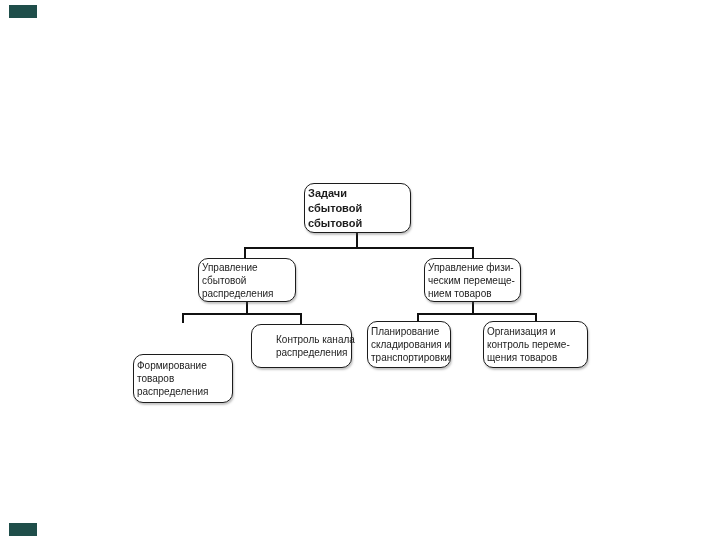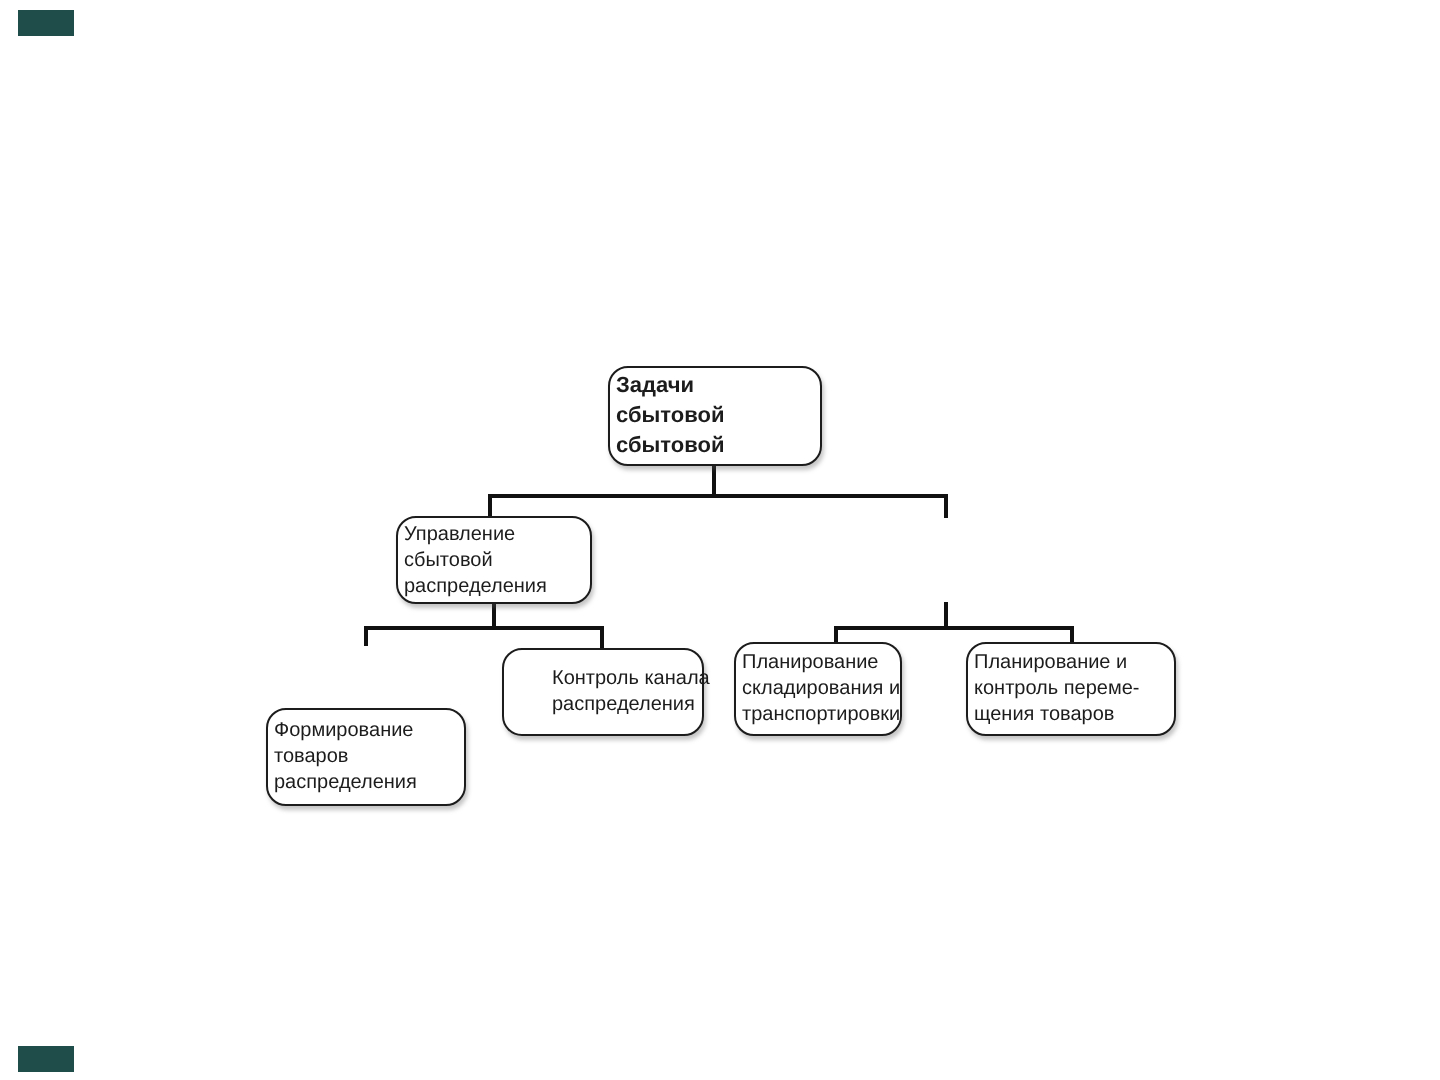--- a/index.html
+++ b/index.html
@@ -99,37 +99,42 @@
     <span>сбытовой</span>
     <span>сбытовой</span>
   </div>
 
   <div class="node" id="box-l2-left">
     <span>Управление</span>
     <span>сбытовой</span>
     <span>распределения</span>
   </div>
 
+  <div class="node" id="box-l2-right">
+    <span>Управление физи-</span>
+    <span>ческим перемеще-</span>
+    <span>нием товаров</span>
+  </div>
 
   <div class="node" id="box-l3-1">
     <span>Формирование</span>
     <span>товаров</span>
     <span>распределения</span>
   </div>
 
   <div class="node" id="box-l3-2">
     <span>Контроль канала</span>
     <span>распределения</span>
   </div>
 
   <div class="node" id="box-l3-3">
     <span>Планирование</span>
     <span>складирования и</span>
     <span>транспортировки</span>
   </div>
 
   <div class="node" id="box-l3-4">
-    <span>Планирование и</span>
+    <span>Организация и</span>
     <span>контроль переме-</span>
     <span>щения товаров</span>
   </div>
 
 </div>
 
 </body></html>

